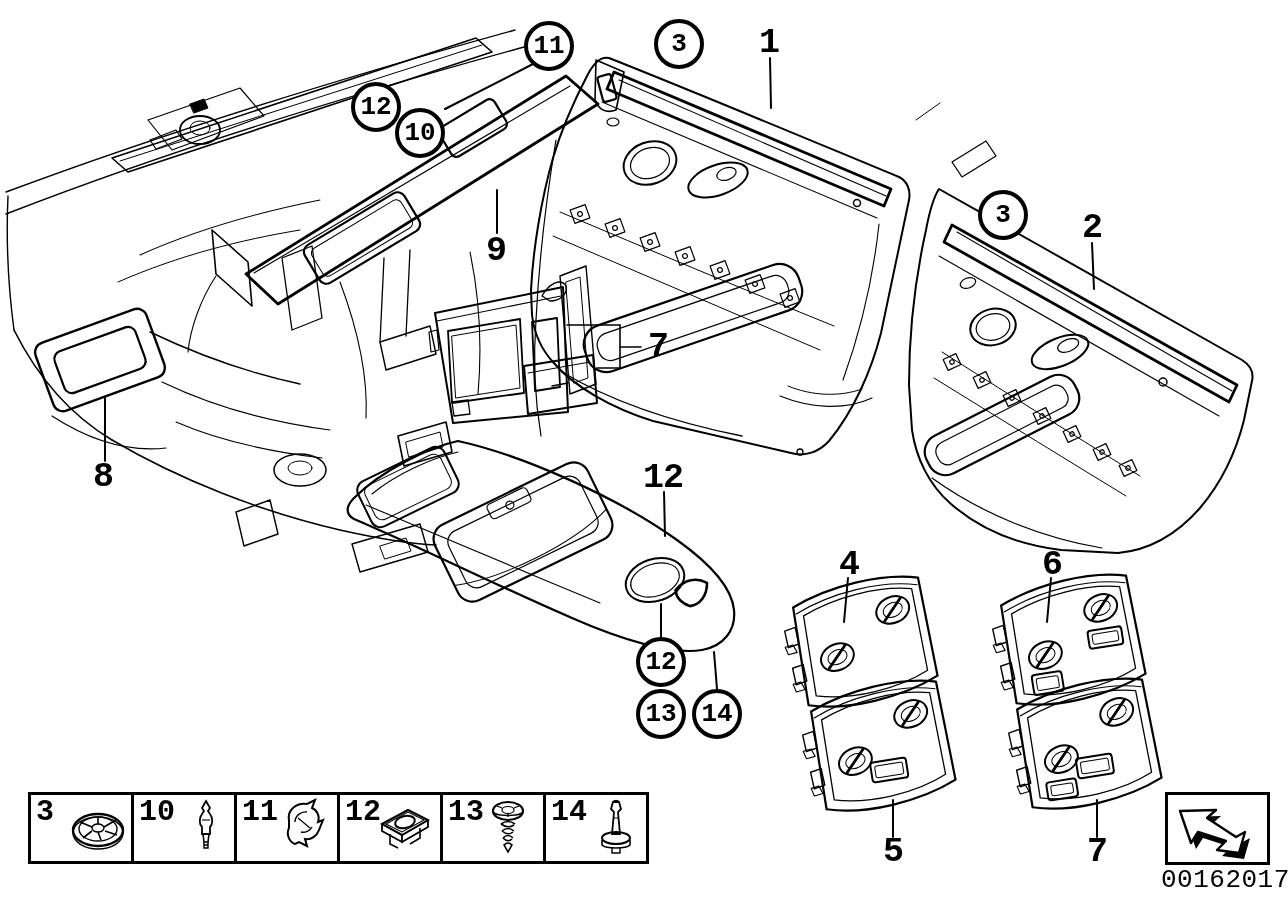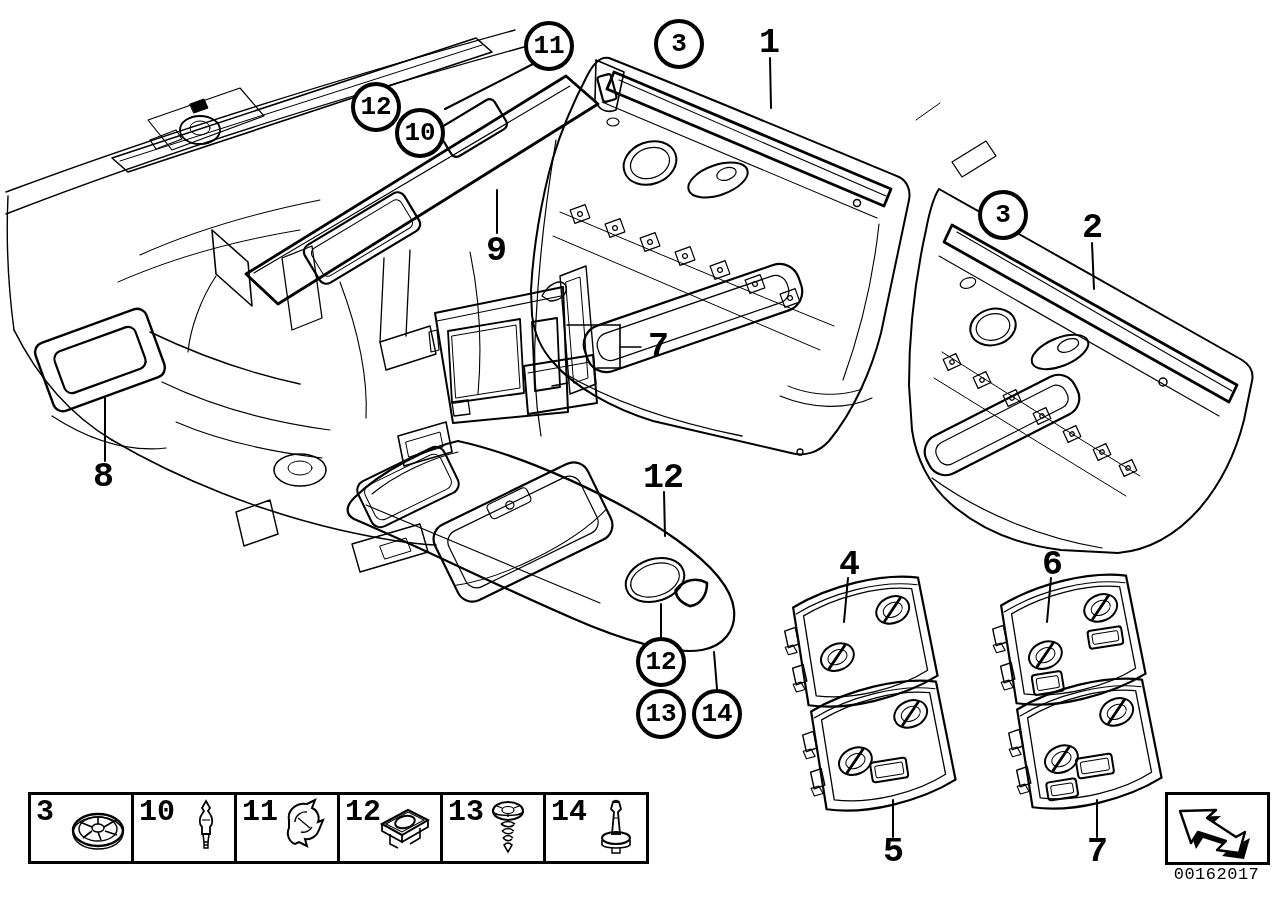--- a/index.html
+++ b/index.html
@@ -16,21 +16,21 @@
              justify-content:center;line-height:1;}
   
   .legend{position:absolute;left:28px;top:792px;display:flex;border:3px solid #000;background:#fff;}
   .legend .cell{width:100px;height:66px;border-right:3px solid #000;position:relative;}
   .legend .cell:last-child{border-right:none;}
   .legend .num{position:absolute;left:5px;top:0px;font-size:30px;font-weight:bold;color:#000;}
   .legend .ic{position:absolute;right:4px;top:3px;}
   
   .stamp{position:absolute;left:1165px;top:792px;width:99px;height:67px;border:3px solid #000;background:#fff;}
   .docnum{position:absolute;left:1161px;top:865px;width:111px;text-align:center;
-          font-size:17px;color:#000;letter-spacing:.5px;}
+          font-size:26px;color:#000;letter-spacing:.5px;}
 </style>
 </head>
 <body>
 
 <div class="canvas">
 
   <svg class="art" width="1288" height="910" viewBox="0 0 1288 910" fill="none" stroke="#000" stroke-linecap="round" stroke-linejoin="round">
 
     <g>
       <path d="M6,192 C140,142 320,84 515,30" stroke-width="1.4"></path>

